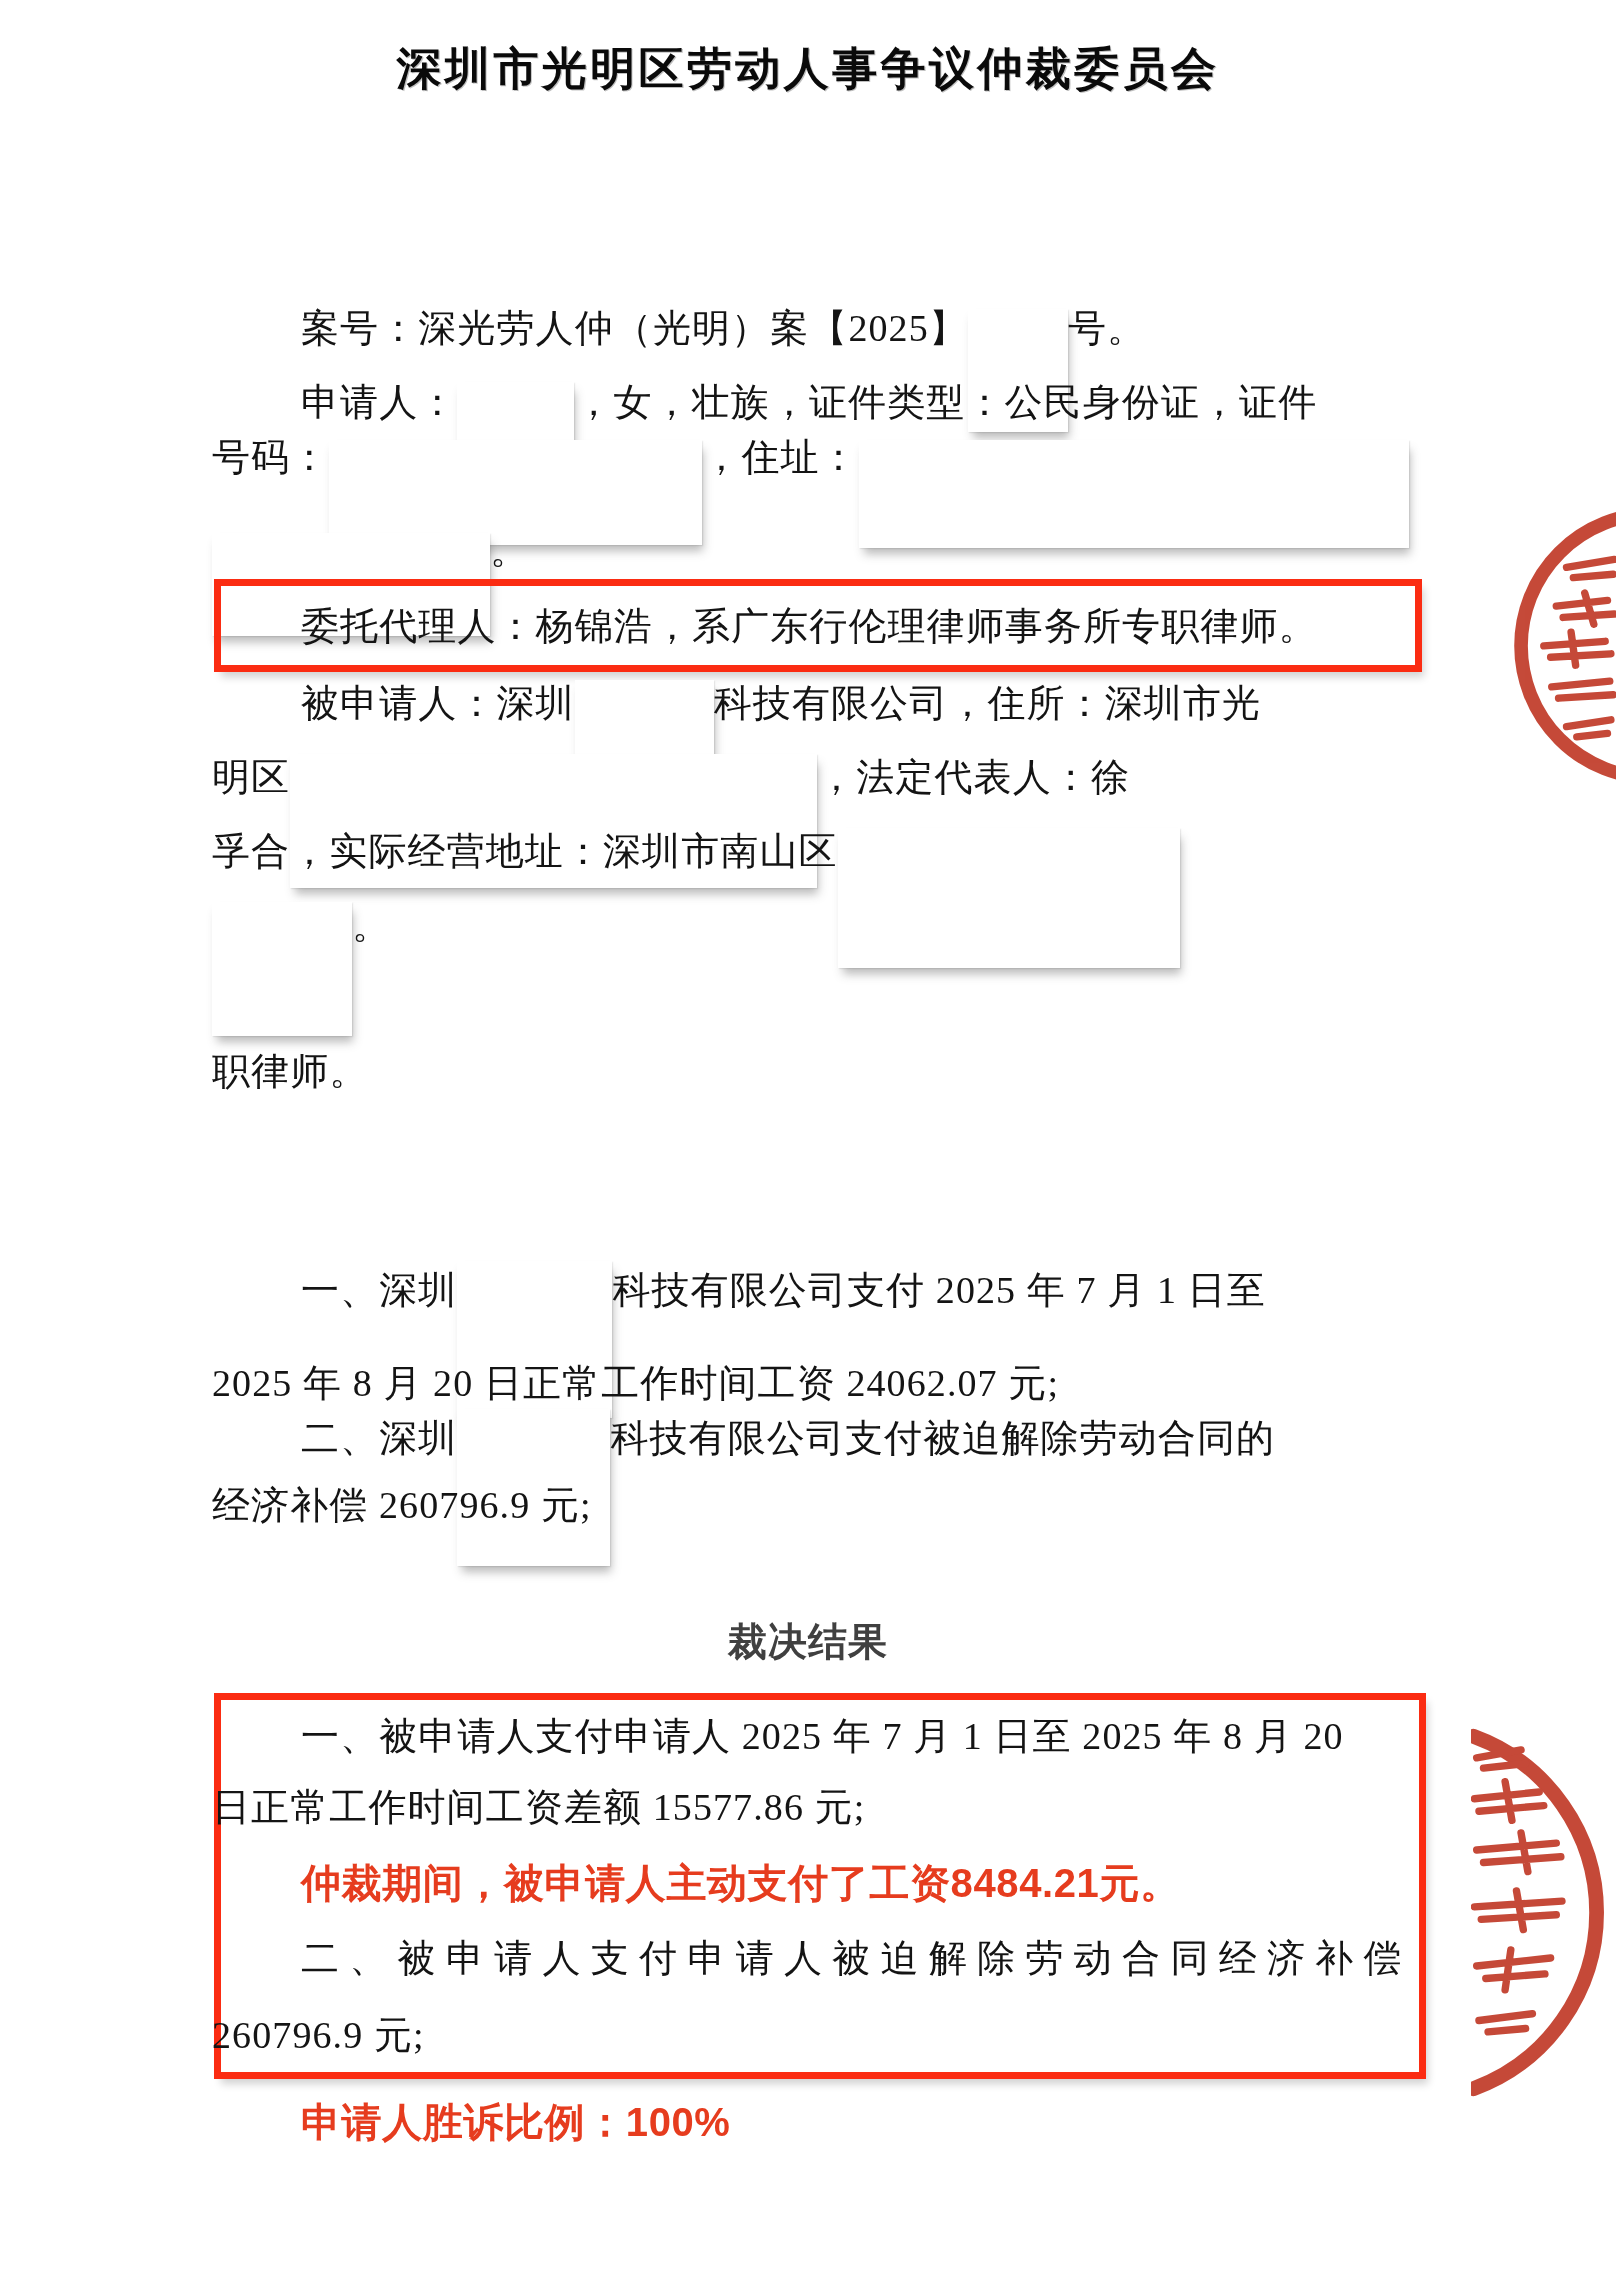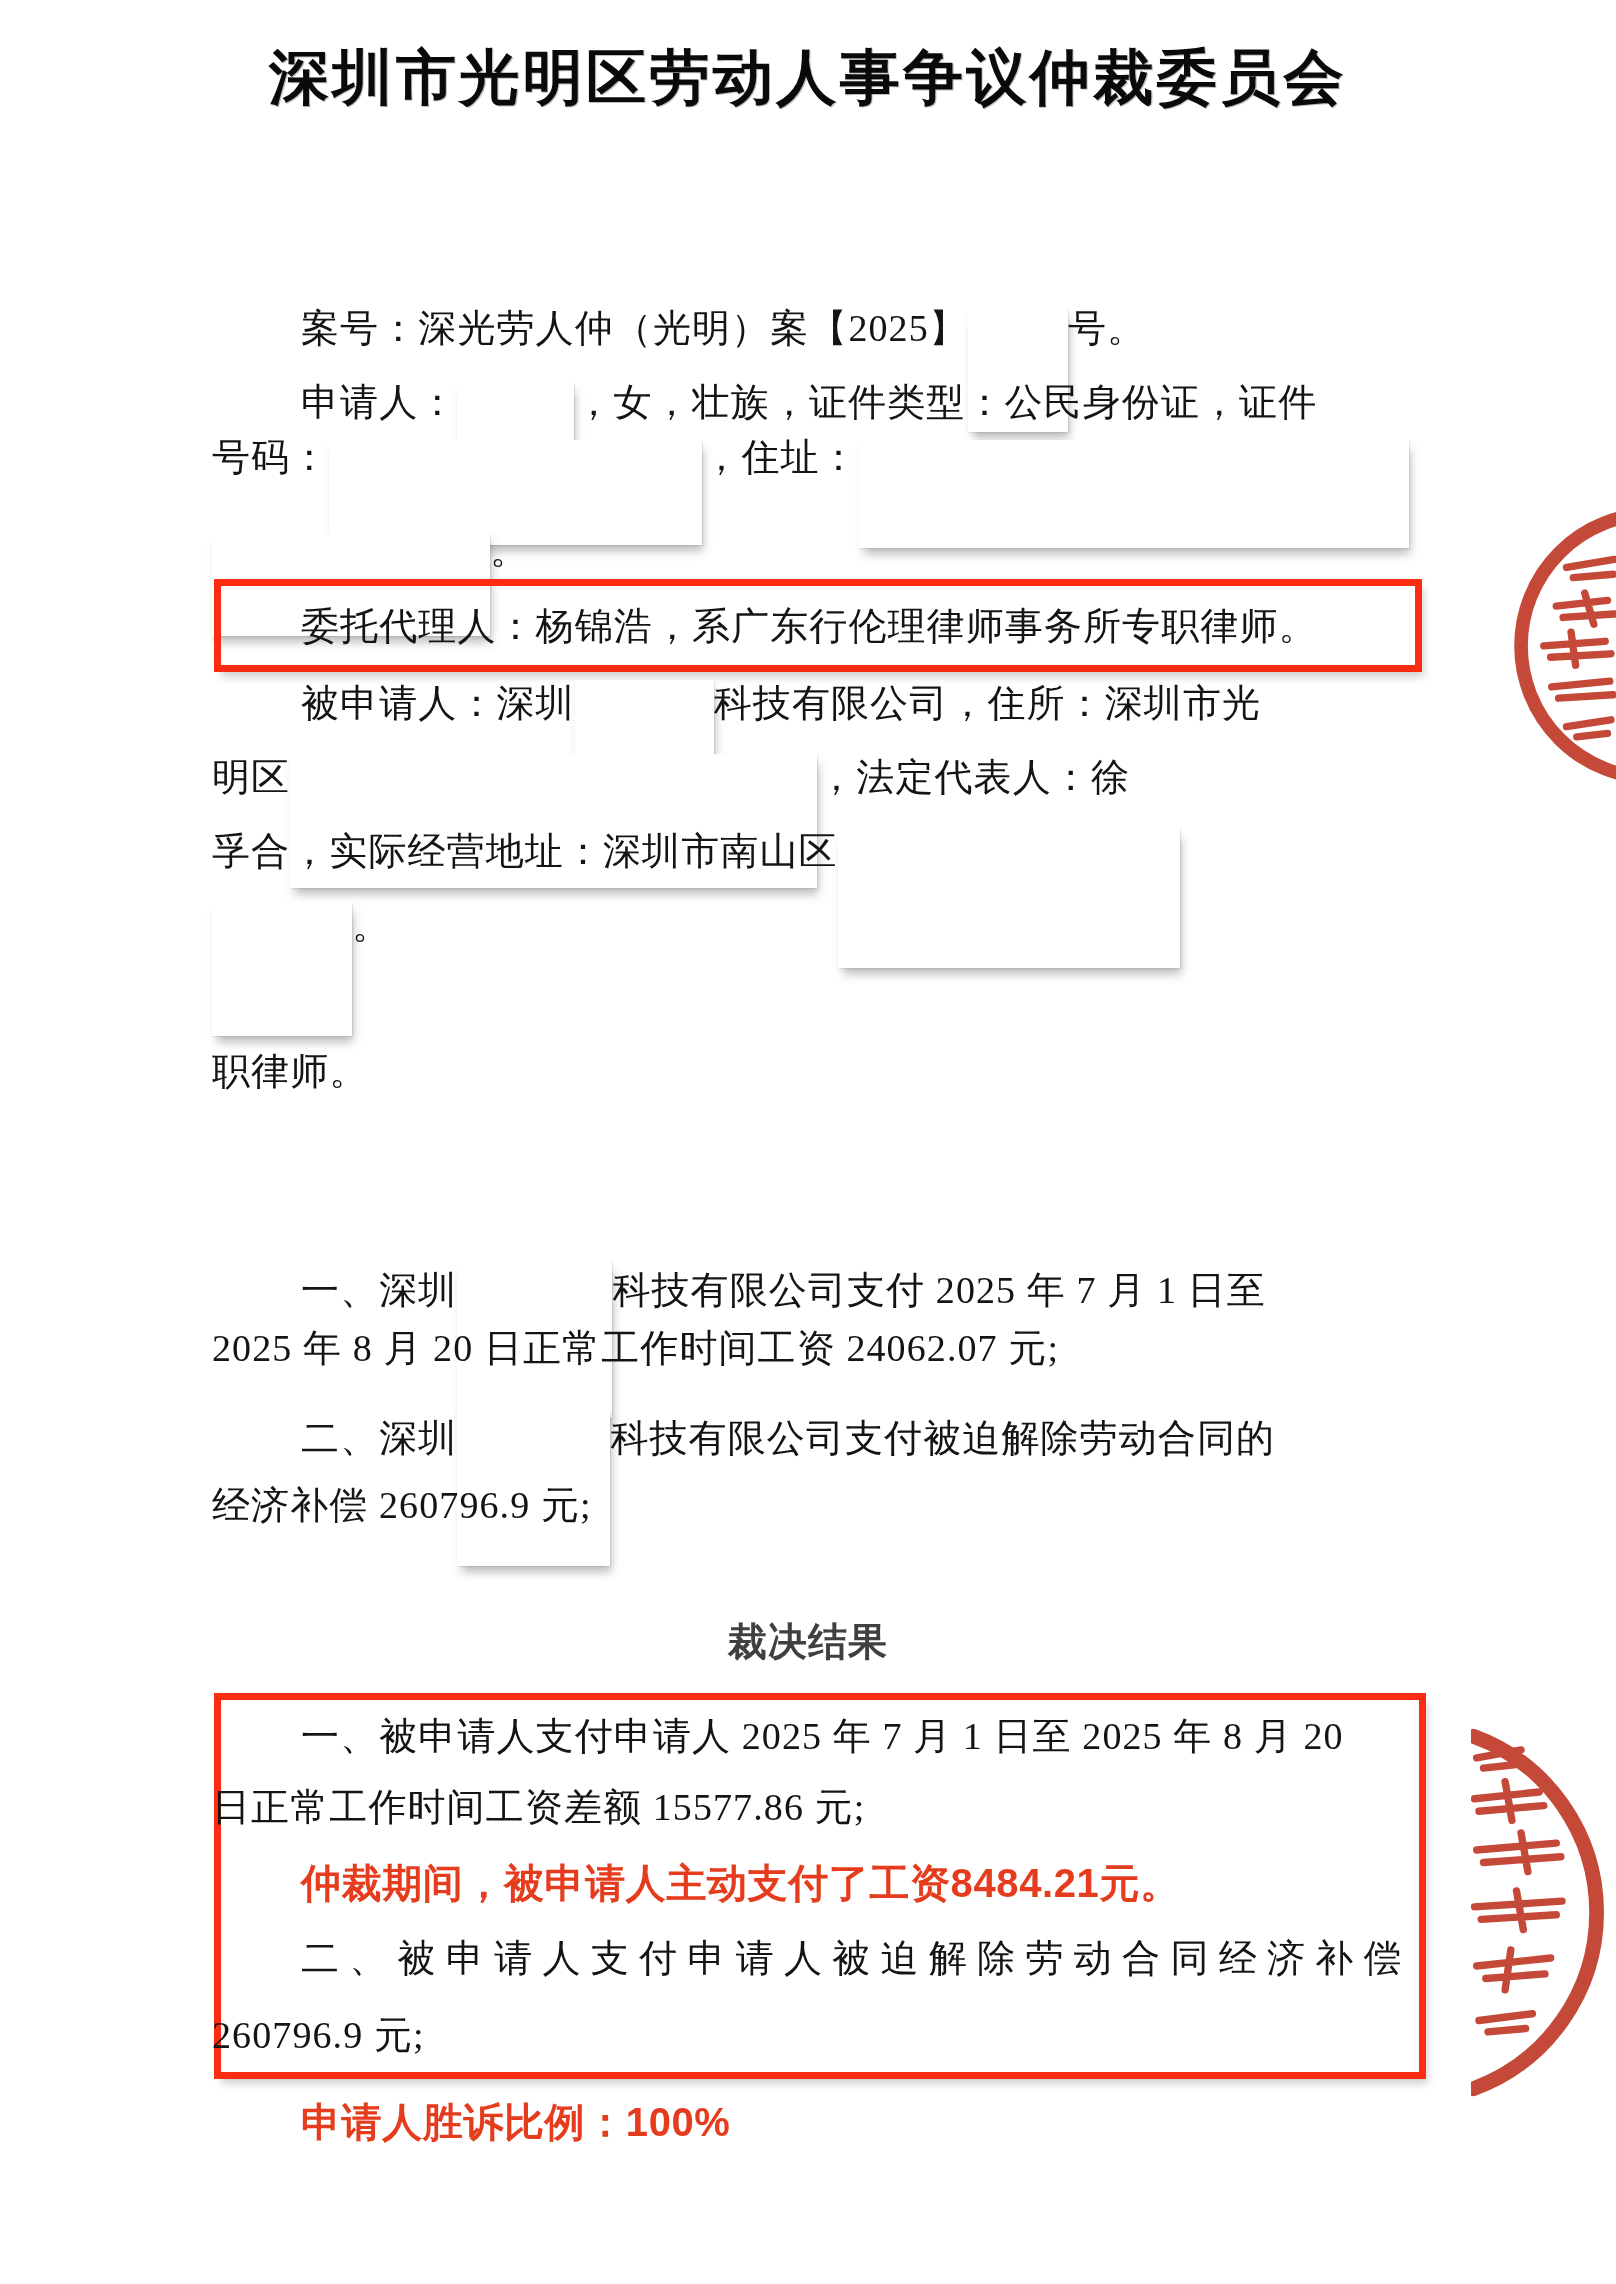--- a/index.html
+++ b/index.html
@@ -20,21 +20,21 @@
     color:#141414;
   }
   .indent{left:301px;}
   .flush{left:212px;}
   .center{left:0;right:0;text-align:center;}
   .title{
     font-weight:bold;
     color:#0a0a0a;
     text-shadow:1.1px 1.1px 0 rgba(0,0,0,0.25);
   }
-  .title-1{top:44px;font-size:60px;letter-spacing:3.4px;}
+  .title-1{top:44px;font-size:45px;letter-spacing:3.4px;}
   .title-2{top:135px;font-size:63px;letter-spacing:17px;}
   .heading{top:1620px;font-size:39px;font-weight:bold;letter-spacing:1.1px;color:#404040;}
   .redact{
     display:inline-block;
     background:#ffffff;
     box-shadow:2.9px 8px 9px -2.3px rgba(60,60,60,0.35), 0.6px 1.1px 1.1px rgba(120,120,120,0.18);
   }
   .hl-box{
     position:absolute;
     border:7.4px solid #fb2c12;
@@ -80,21 +80,21 @@
   <div class="line flush" style="top:828px"><span>孚合，实际经营地址：深圳市南山区</span><span class="redact" style="width:342px;height:140px;vertical-align:-104px"></span></div>
 
   <div class="line flush" style="top:902px"><span class="redact" style="width:140px;height:134px;vertical-align:-98px"></span><span>。</span></div>
 
 
   <div class="line flush" style="top:1050px"><span>职律师。</span></div>
 
 
   <div class="line indent" style="top:1261px"><span>一、深圳</span><span class="redact" style="width:155px;height:157px;vertical-align:-115px"></span><span>科技有限公司支付 2025 年 7 月 1 日至</span></div>
 
-  <div class="line flush" style="top:1327px"><span>2025 年 8 月 20 日正常工作时间工资 24062.07 元;</span></div>
+  <div class="line flush" style="top:1362px"><span>2025 年 8 月 20 日正常工作时间工资 24062.07 元;</span></div>
 
   <div class="line indent" style="top:1409px"><span>二、深圳</span><span class="redact" style="width:153px;height:157px;vertical-align:-115px"></span><span>科技有限公司支付被迫解除劳动合同的</span></div>
 
   <div class="line flush" style="top:1484px"><span>经济补偿 260796.9 元;</span></div>
 
   <div class="line center heading">裁决结果</div>
 
   <div class="hl-box hl-box-2"></div>
 
   <div class="line indent" style="top:1715px"><span>一、被申请人支付申请人 2025 年 7 月 1 日至 2025 年 8 月 20</span></div>

